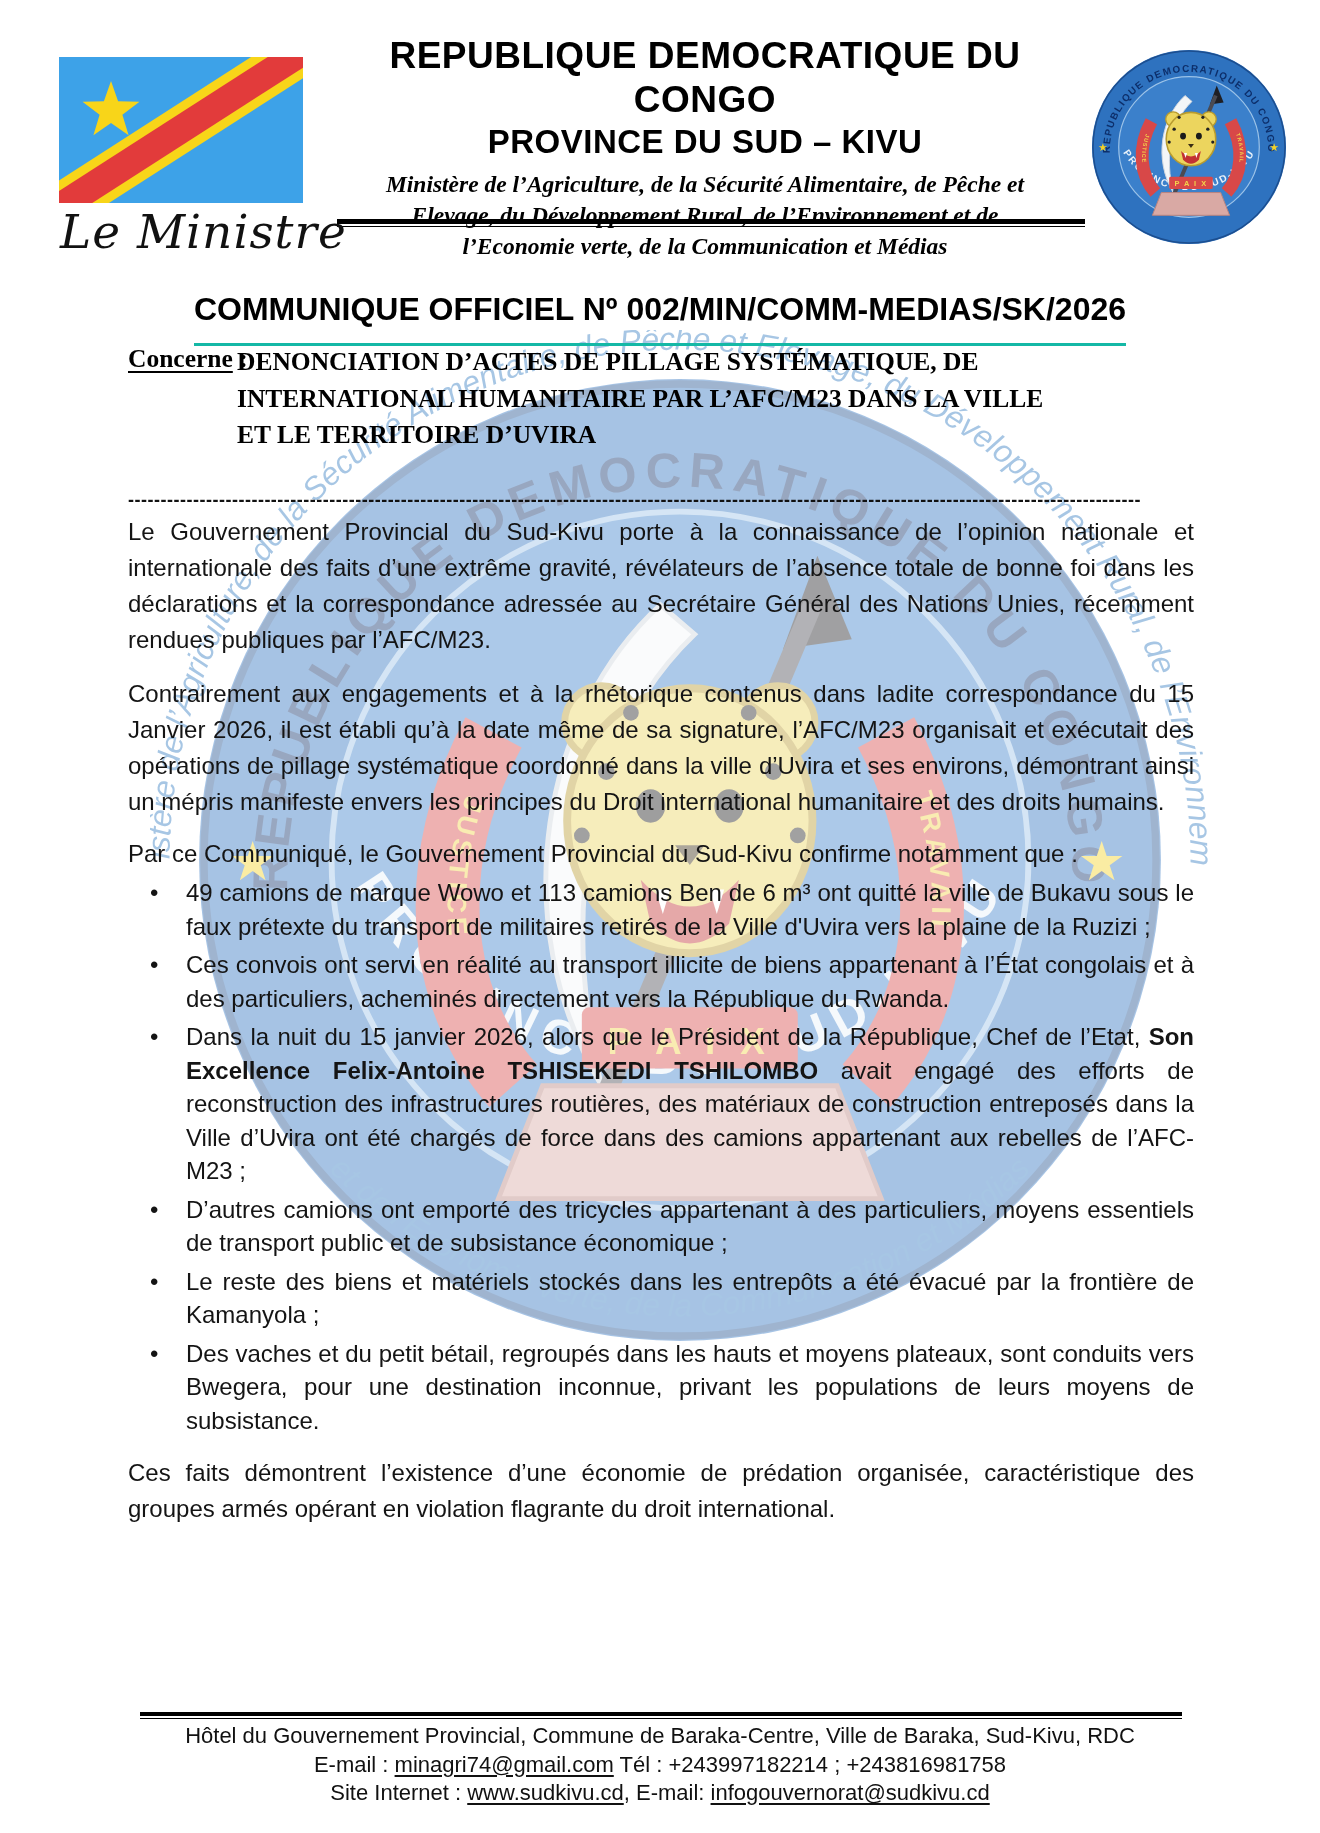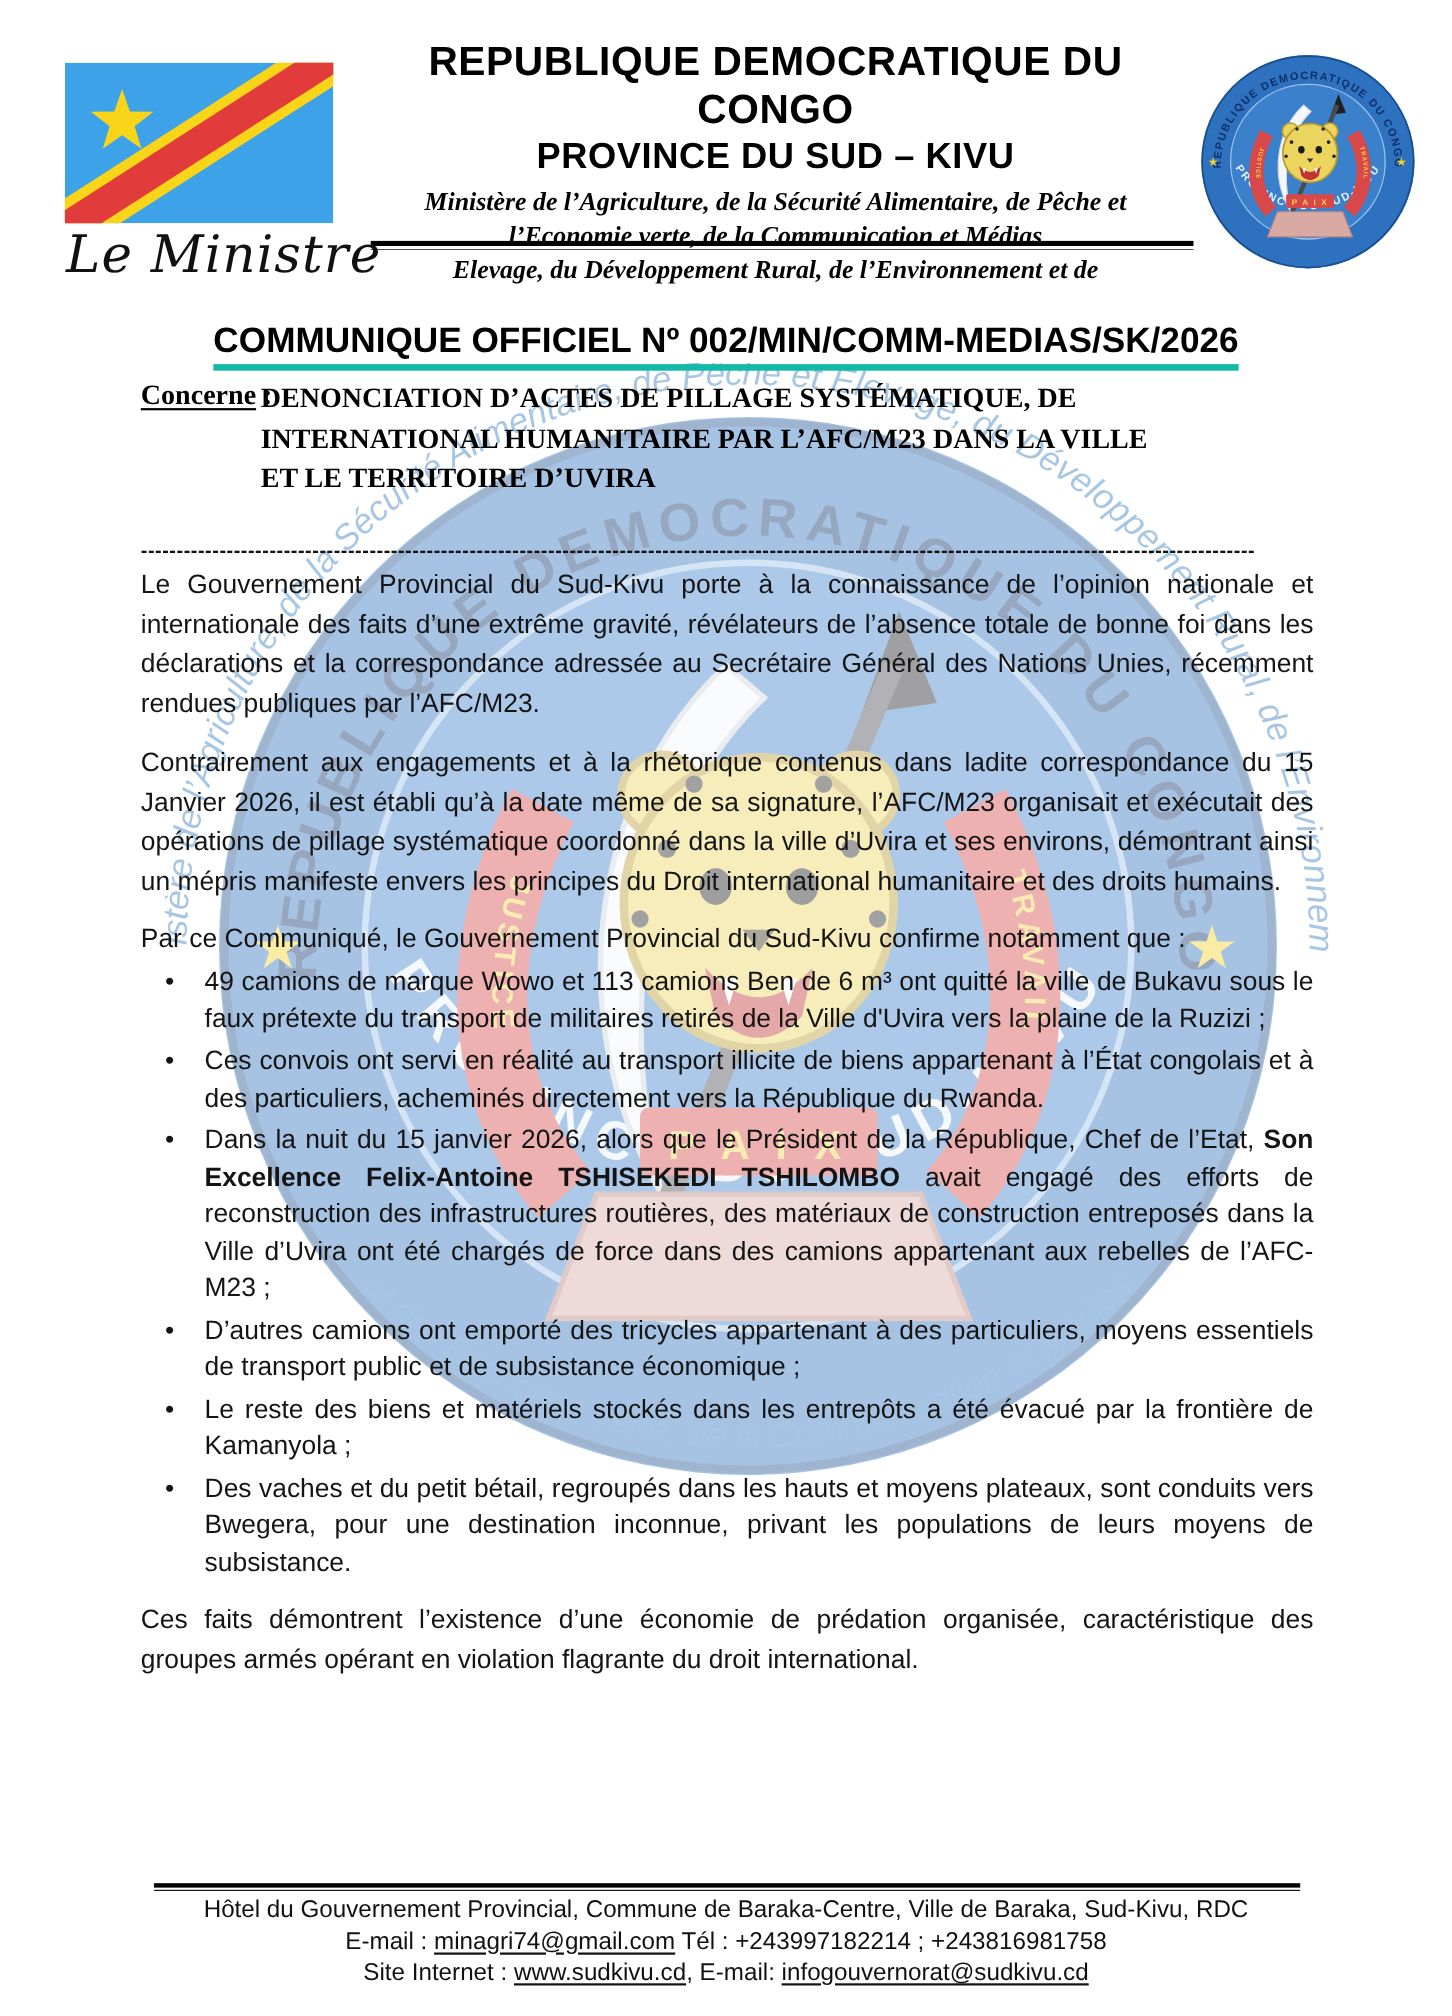--- a/index.html
+++ b/index.html
@@ -15,21 +15,21 @@
   .ht2{font-size:33px;font-weight:bold;letter-spacing:.5px;color:#000;line-height:40px;}
   .ministry{margin-top:7px;font-family:"Liberation Serif",serif;font-style:italic;font-weight:bold;
             font-size:23.5px;line-height:31px;color:#000;}
   .hrule{left:337px;top:219px;width:748px;height:8px;
          background:linear-gradient(#000 0 5px,transparent 5px 7px,#000 7px 8px);}
   .sealsmall{left:1090px;top:48px;width:198px;height:198px;}
   .leministre{left:60px;top:204px;font-family:"DejaVu Serif",serif;font-style:italic;
               font-size:47px;color:#111;letter-spacing:1px;}
   
   .ctitle{left:0;top:291px;width:1320px;text-align:center;font-size:32px;font-weight:bold;color:#000;}
-  .ctitle span{border-bottom:6px solid #14b8a6;padding-bottom:4px;}
+  .ctitle span{border-bottom:3px solid #14b8a6;padding-bottom:16px;}
   .concerne{left:128px;top:344px;width:960px;font-weight:bold;color:#000;font-family:Liberation Serif, serif;}
   .clabel{position:absolute;left:0;top:0;font-size:25.5px;}
   .clabel u{text-underline-offset:4px;}
   .clines{margin-left:109px;font-size:25.5px;line-height:36.5px;}
   .dashline{left:128px;top:490px;width:1066px;height:24px;overflow:hidden;white-space:nowrap;
             font-size:18px;font-weight:bold;letter-spacing:.5px;color:#111;}
   
   .bodyflow{left:128px;top:514px;width:1066px;font-size:24px;line-height:36px;text-align:justify;}
   .p1{margin:0 0 18px 0;} .p2{margin:0 0 16px 0;} .pintro{margin:0 0 4px 0;}
   ul.bullets{list-style:none;margin:0 0 18px 0;padding:0;line-height:33.5px;}
@@ -119,22 +119,22 @@
     <line x1="-30" y1="170" x2="272" y2="-24" stroke="#e23b3b" stroke-width="28"></line>
     <polygon fill="#f8d519" points="52,24 59.1,44.3 80.5,44.7 63.4,57.7 69.6,78.3 52,66 34.4,78.3 40.6,57.7 23.5,44.7 44.9,44.3"></polygon>
   </svg>
 
   <div class="layer htext">
     <div class="ht1">REPUBLIQUE DEMOCRATIQUE DU CONGO</div>
     <div class="ht2">PROVINCE DU SUD – KIVU</div>
     <div class="ministry">
 
     <div class="mline">Ministère de l’Agriculture, de la Sécurité Alimentaire, de Pêche et</div>
+        <div class="mline">Elevage, du Développement Rural, de l’Environnement  et de</div>
         <div class="mline">l’Economie verte, de la Communication et Médias</div>
-        <div class="mline">Elevage, du Développement Rural, de l’Environnement  et de</div>
       </div>
   </div>
   <div class="layer hrule"></div>
 
   <svg class="layer sealsmall" viewBox="0 0 200 200">
     <use href="#sealg"></use>
   </svg>
 
   <div class="layer leministre">Le Ministre</div>
 

